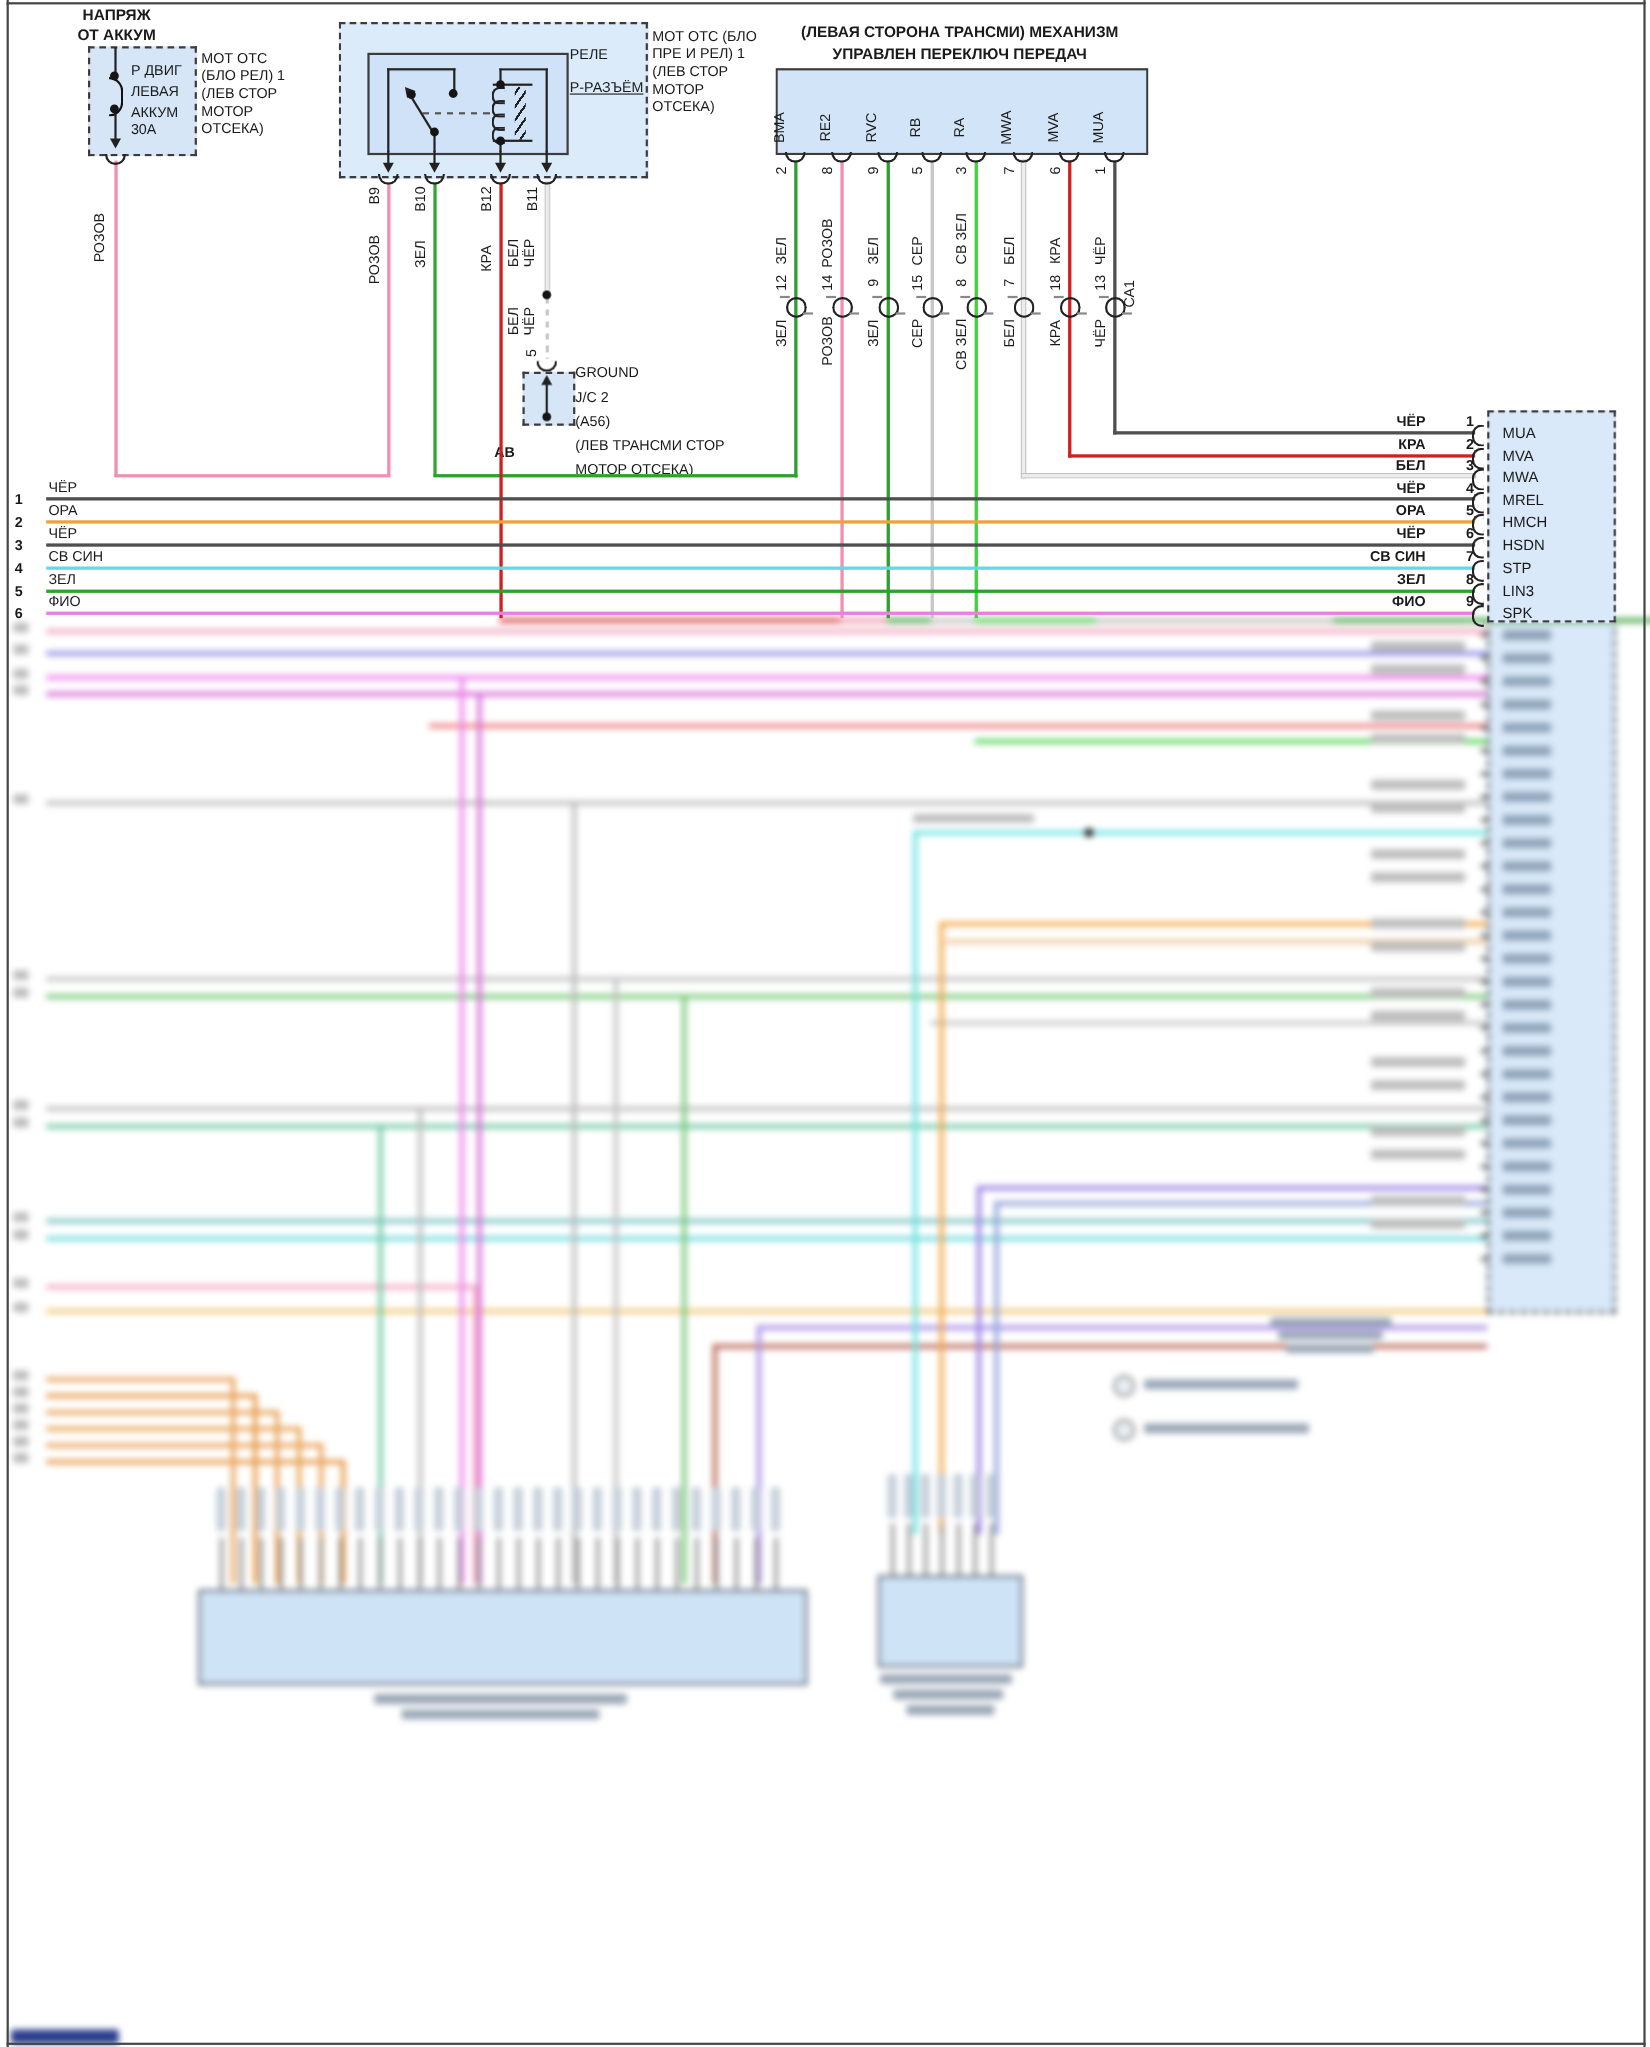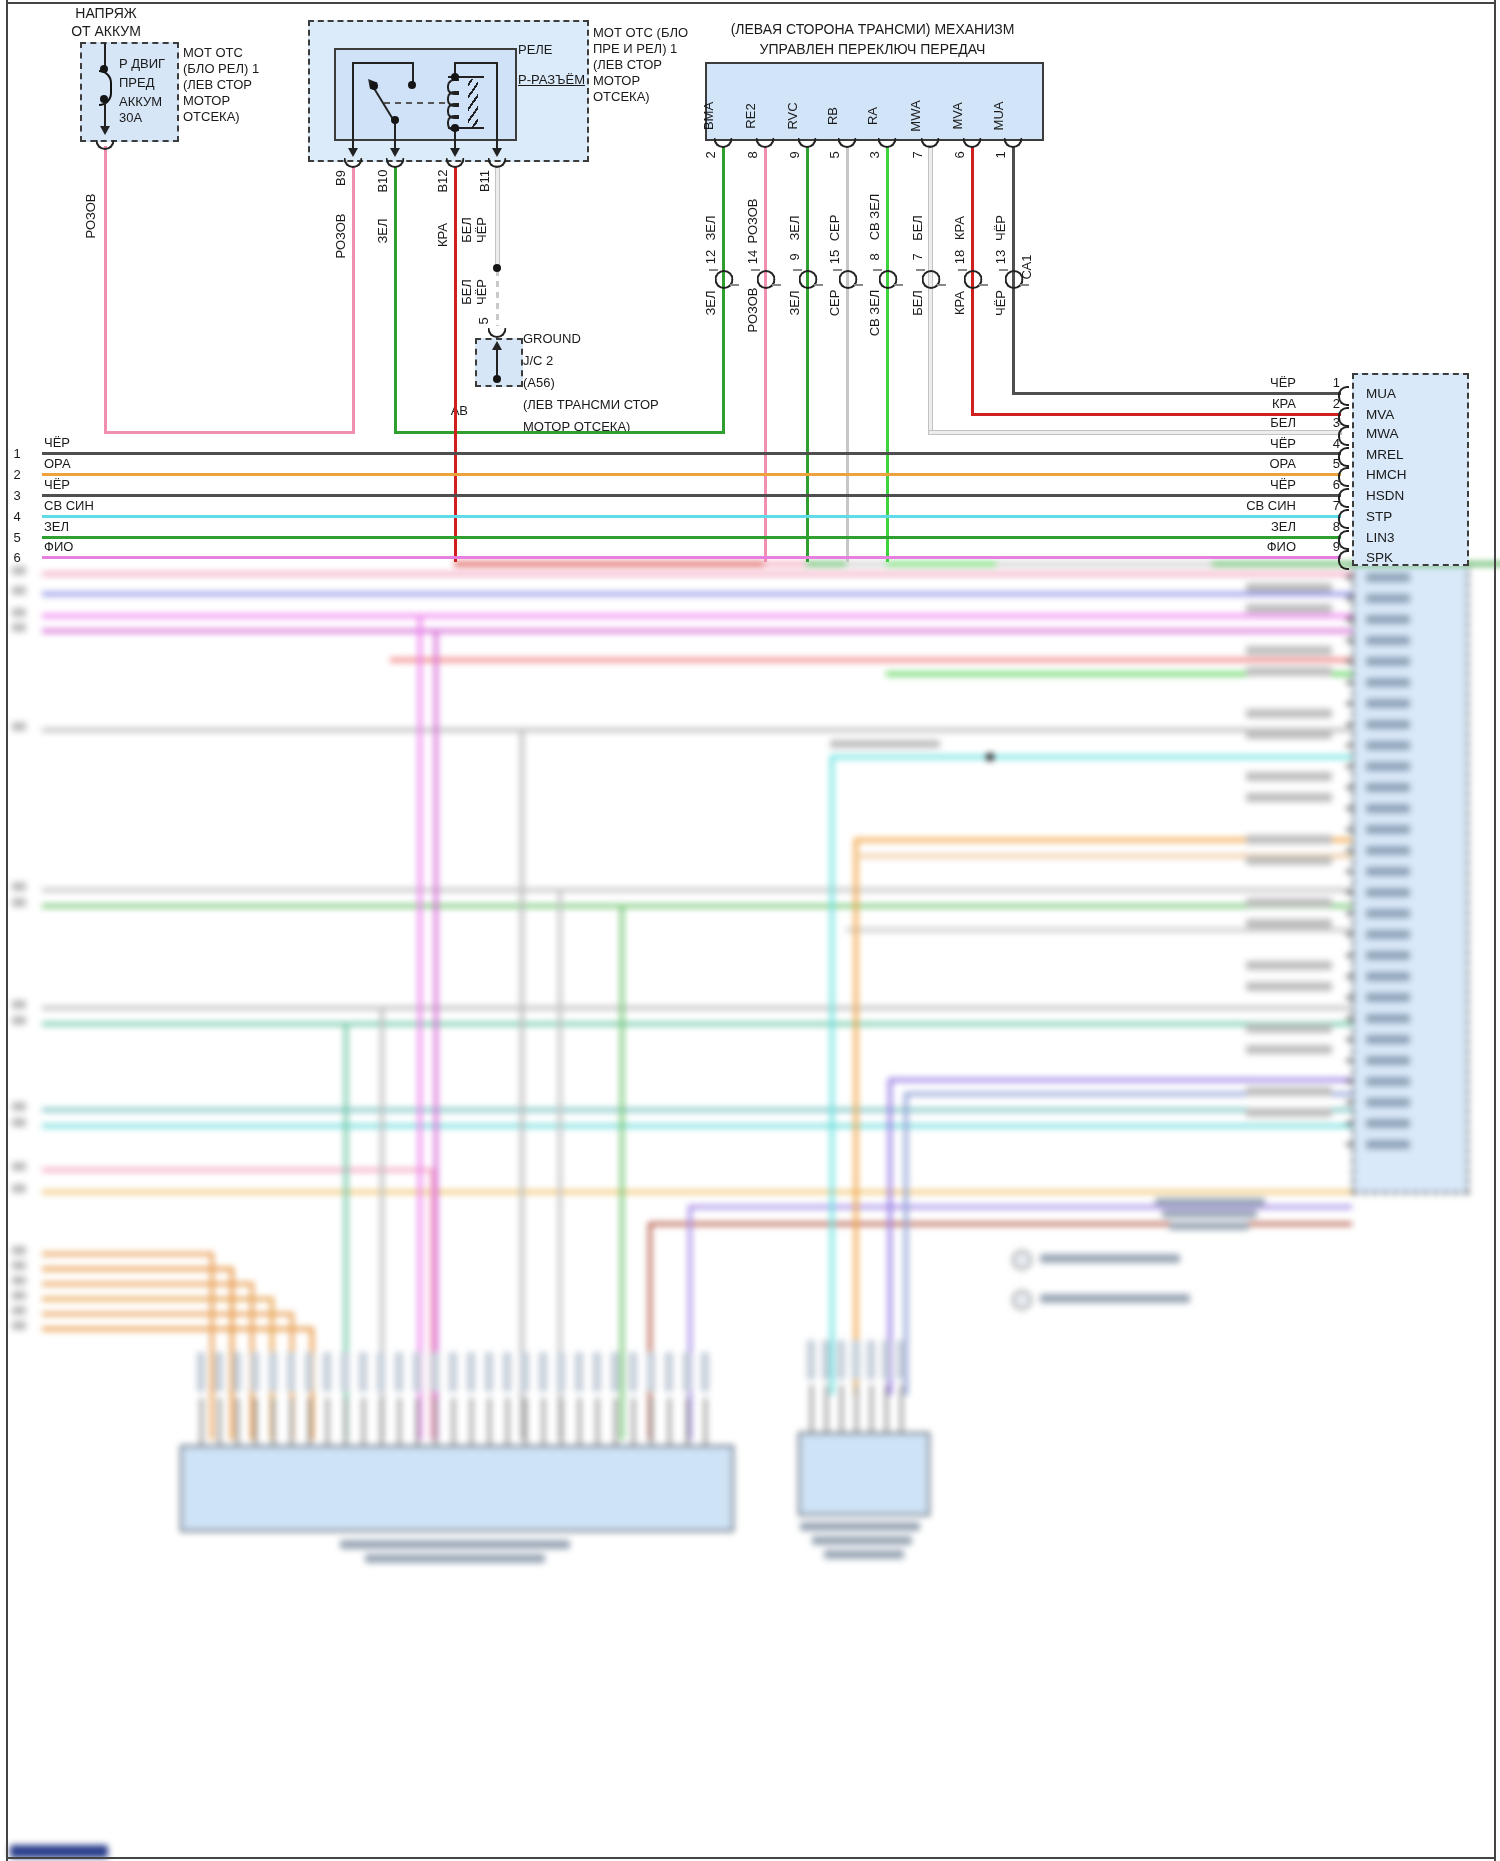--- a/index.html
+++ b/index.html
@@ -1,18 +1,18 @@
 <!DOCTYPE html>
 <html><head>
 <meta charset="utf-8">
 <style>
   html,body{margin:0;padding:0;background:#f3f3f1;}
   #page{position:relative;width:1500px;height:1861px;background:#ffffff;overflow:hidden;
         font-family:"Liberation Sans",sans-serif;color:#1a1a1a;}
-  .abs{position:absolute;}
+  .abs{position:absolute;font-weight:bold;}
   .wire{position:absolute;}
   .wire--outlined{box-shadow:0 0 0 1px #c3c3c3;}
   .hlab{position:absolute;font-size:13px;line-height:15px;white-space:nowrap;}
   .hlab.c{text-align:center;}
   .hlab.r{text-align:right;}
   .vlab{position:absolute;font-size:13px;white-space:nowrap;transform:translate(-50%,-50%) rotate(-90deg);}
   .bluebox{position:absolute;background:#d6e6f7;}
   .dashed{border:2px dashed #3c3c3c;}
   .solidb{border:2px solid #3c3c3c;}
   .dot{position:absolute;width:8px;height:8px;border-radius:50%;background:#151515;transform:translate(-50%,-50%);}
@@ -276,21 +276,21 @@
       <div class="bcirc" style="left: 1012px; top: 1250px; width: 16px; height: 16px;"></div>
       <div class="bcirc" style="left: 1012px; top: 1290px; width: 16px; height: 16px;"></div>
       <div class="dot" style="left: 990px; top: 757px;"></div>
     </div>
 
   <div class="hlab c abs" style="left:40px;top:6px;width:132px;font-size:14px;">НАПРЯЖ</div>
   <div class="hlab c abs" style="left:40px;top:24px;width:132px;font-size:14px;">ОТ АККУМ</div>
 
   <div class="bluebox dashed" style="left:80px;top:42px;width:95px;height:96px;">
     <div class="hlab" style="left:37px;top:12px;">Р ДВИГ</div>
-    <div class="hlab" style="left:37px;top:31px;">ПРЕД</div>
+    <div class="hlab" style="left:37px;top:31px;">ЛЕВАЯ</div>
     <div class="hlab" style="left:37px;top:50px;">АККУМ</div>
     <div class="hlab" style="left:37px;top:66px;">30А</div>
     <div class="abs" style="left:17px;top:26px;width:11px;height:32px;border:2px solid #111;border-left:none;border-radius:0 16px 16px 0;"></div>
   </div>
   <div class="hlab" style="left:183px;top:45px;">МОТ ОТС</div>
   <div class="hlab" style="left:183px;top:61px;">(БЛО РЕЛ) 1</div>
   <div class="hlab" style="left:183px;top:77px;">(ЛЕВ СТОР</div>
   <div class="hlab" style="left:183px;top:93px;">МОТОР</div>
   <div class="hlab" style="left:183px;top:109px;">ОТСЕКА)</div>
 

